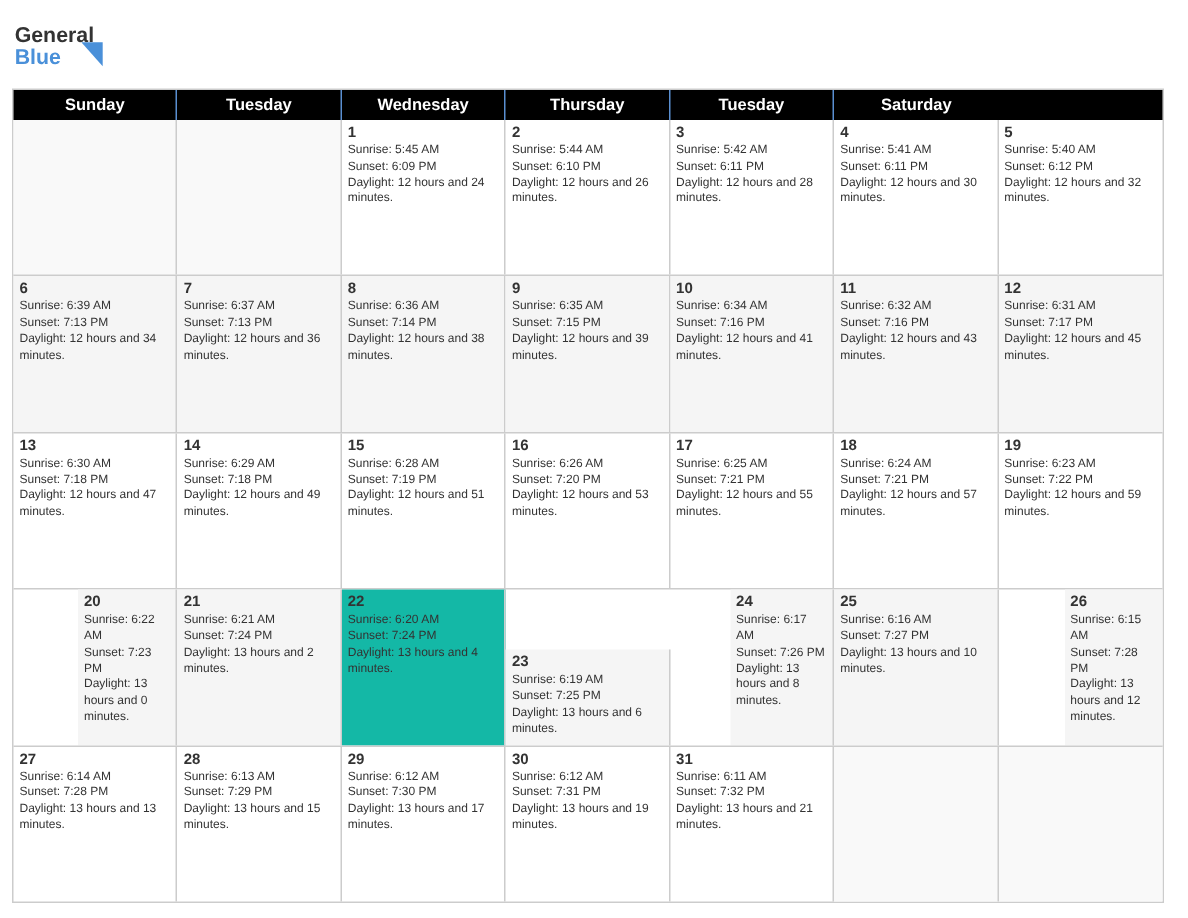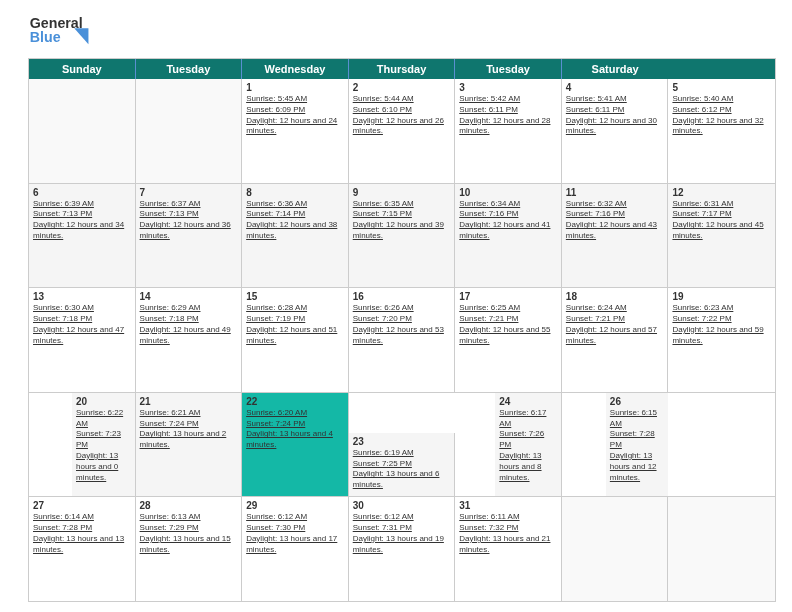--- a/index.html
+++ b/index.html
@@ -6,21 +6,21 @@
     body {
       font-family: Arial, sans-serif;
       background: #fff;
       width: 792px;
       height: 612px;
       overflow: hidden;
     }
     .page {
       width: 792px;
       height: 612px;
-      padding: 12px 16px 10px 28px;
+      padding: 12px 16px 10px 8px;
       display: flex;
       flex-direction: column;
     }
     .header {
       display: flex;
       justify-content: space-between;
       align-items: flex-start;
       margin-bottom: 6px;
     }
     .logo-wrapper {
@@ -47,21 +47,21 @@
     }
     .calendar {
       flex: 1;
       display: flex;
       flex-direction: column;
       border: 1px solid #ccc;
     }
     .cal-header {
       display: grid;
       grid-template-columns: repeat(7, 1fr);
-      background: #0f766e;
+      background: #000000;
     }
     .cal-header-cell {
       color: #fff;
       font-size: 11px;
       font-weight: bold;
       text-align: center;
       padding: 4px 2px;
       border-right: 1px solid #5a8fd1;
     }
     .cal-header-cell:last-child { border-right: none; }
@@ -92,21 +92,20 @@
     .day-num {
       font-size: 10px;
       font-weight: bold;
       display: block;
       margin-bottom: 1px;
     }
     .cell-info {
       font-size: 8px;
       line-height: 1.35;
       color: #333;
-      text-decoration: underline;
     }
   </style>
 </head>
 <body>
 
 <div class="page">
   <div class="header">
 
     <div class="logo-wrapper">
       <svg class="logo-svg" viewBox="0 0 90 40">
@@ -230,20 +229,24 @@
             <div class="cell-info">Sunrise: 6:20 AM<br>Sunset: 7:24 PM<br>Daylight: 13 hours and 4 minutes.</div>
           </div>
           <div class="cal-cell shaded" style="background: rgb(245, 245, 245); margin-top: 40px;">
             <span class="day-num">23</span>
             <div class="cell-info">Sunrise: 6:19 AM<br>Sunset: 7:25 PM<br>Daylight: 13 hours and 6 minutes.</div>
           </div>
           <div class="cal-cell shaded" style="background: rgb(245, 245, 245); margin-left: 40px;">
             <span class="day-num">24</span>
             <div class="cell-info">Sunrise: 6:17 AM<br>Sunset: 7:26 PM<br>Daylight: 13 hours and 8 minutes.</div>
           </div>
+          <div class="cal-cell shaded" style="background: rgb(245, 245, 245);">
+            <span class="day-num">25</span>
+            <div class="cell-info">Sunrise: 6:16 AM<br>Sunset: 7:27 PM<br>Daylight: 13 hours and 10 minutes.</div>
+          </div>
           <div class="cal-cell shaded" style="background: rgb(245, 245, 245); margin-left: 44px;">
             <span class="day-num">26</span>
             <div class="cell-info">Sunrise: 6:15 AM<br>Sunset: 7:28 PM<br>Daylight: 13 hours and 12 minutes.</div>
           </div>
         </div>
         <div class="cal-row">
           <div class="cal-cell">
             <span class="day-num">27</span>
             <div class="cell-info">Sunrise: 6:14 AM<br>Sunset: 7:28 PM<br>Daylight: 13 hours and 13 minutes.</div>
           </div>

